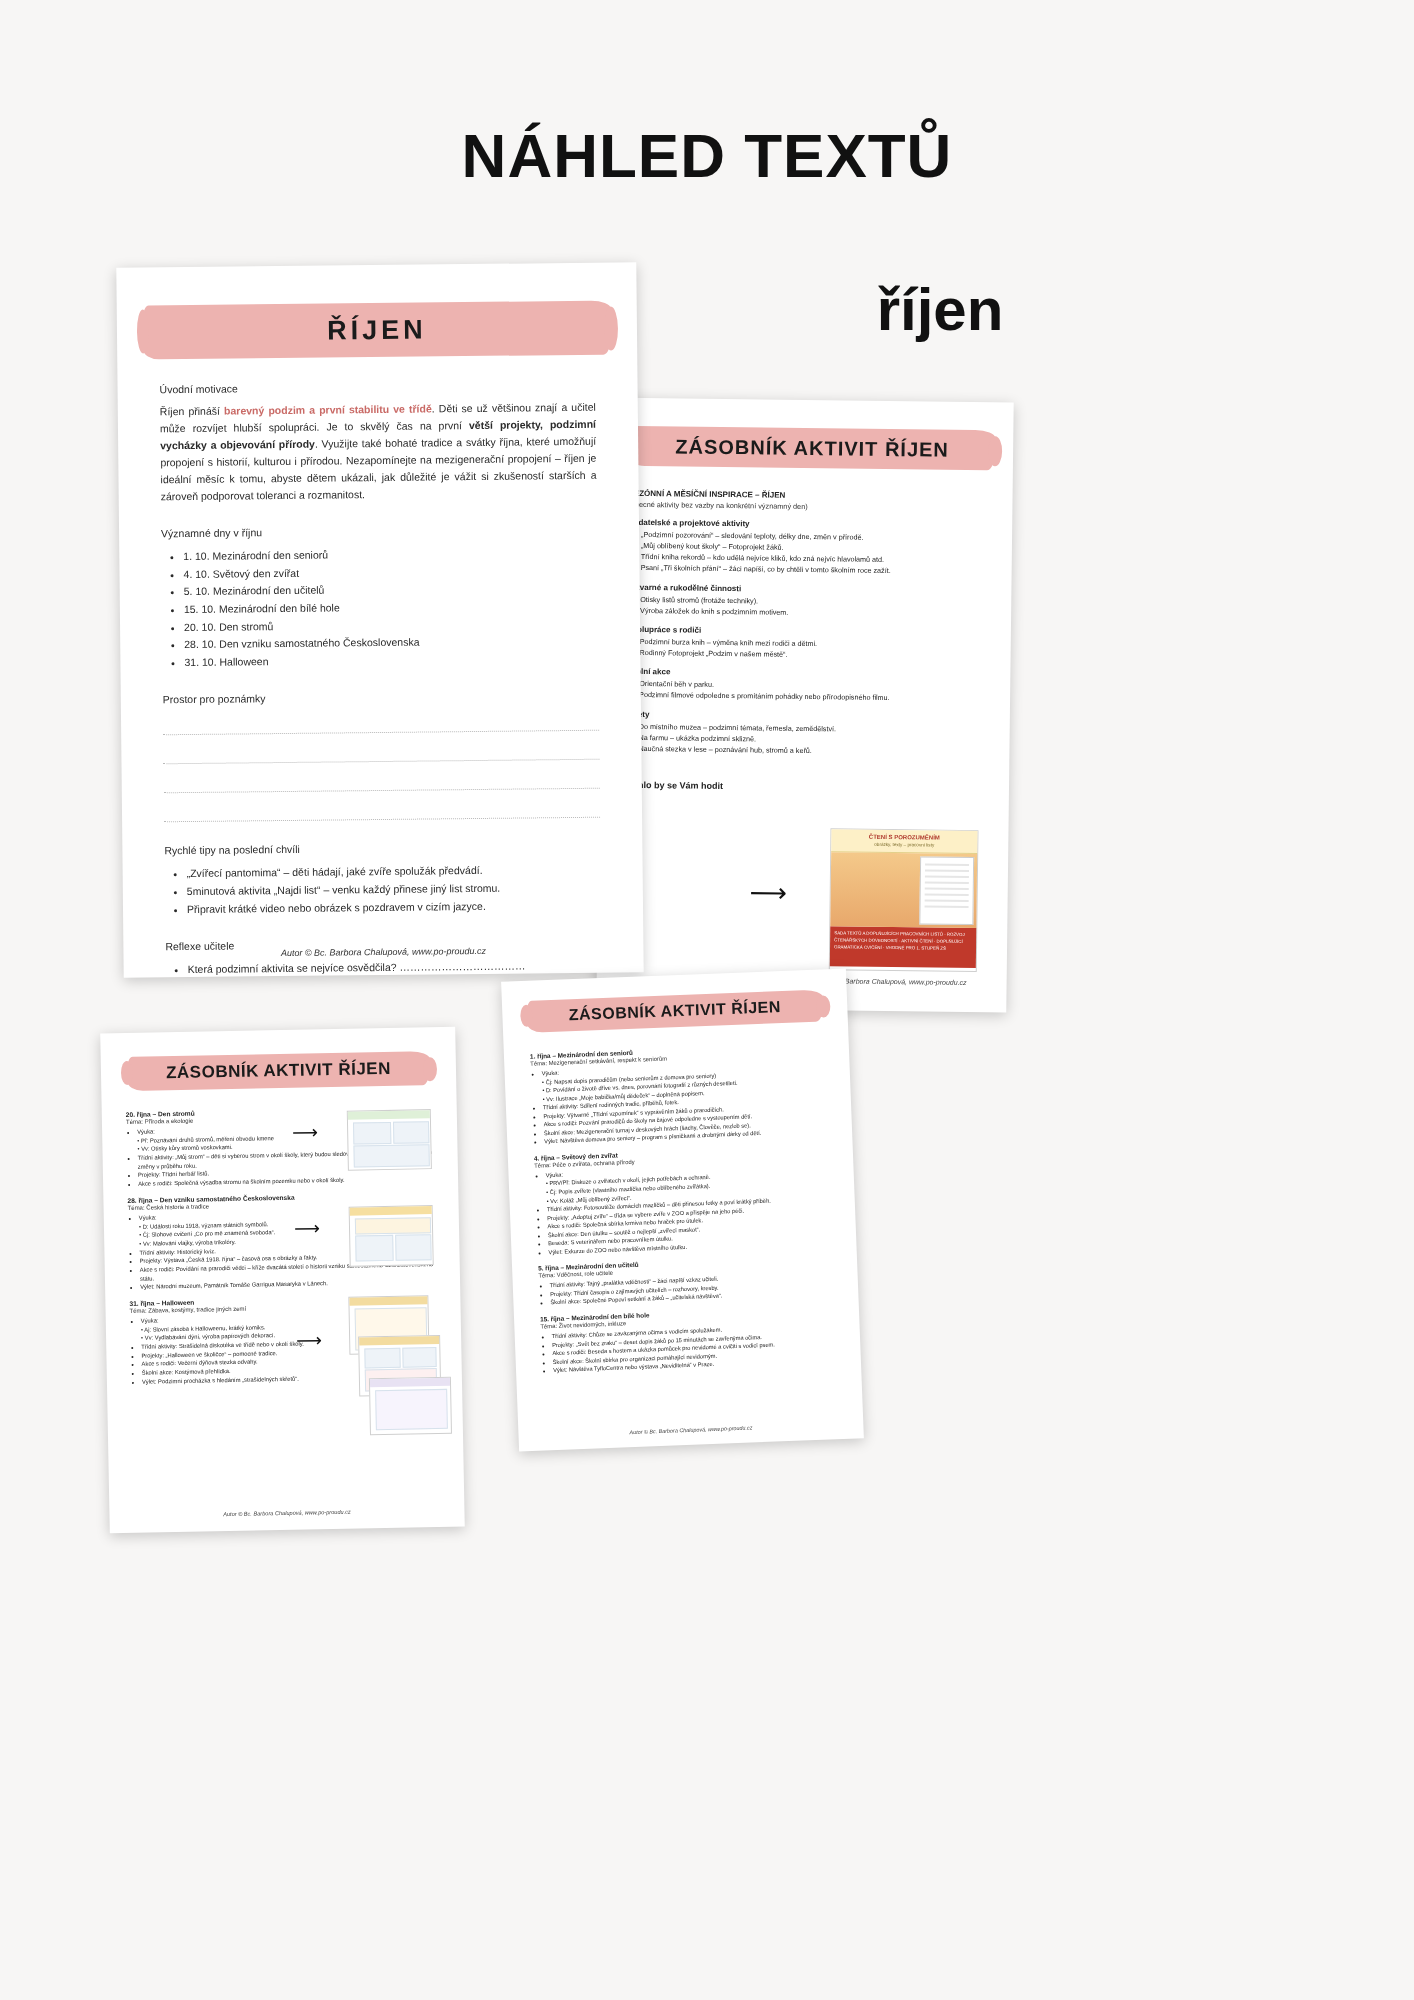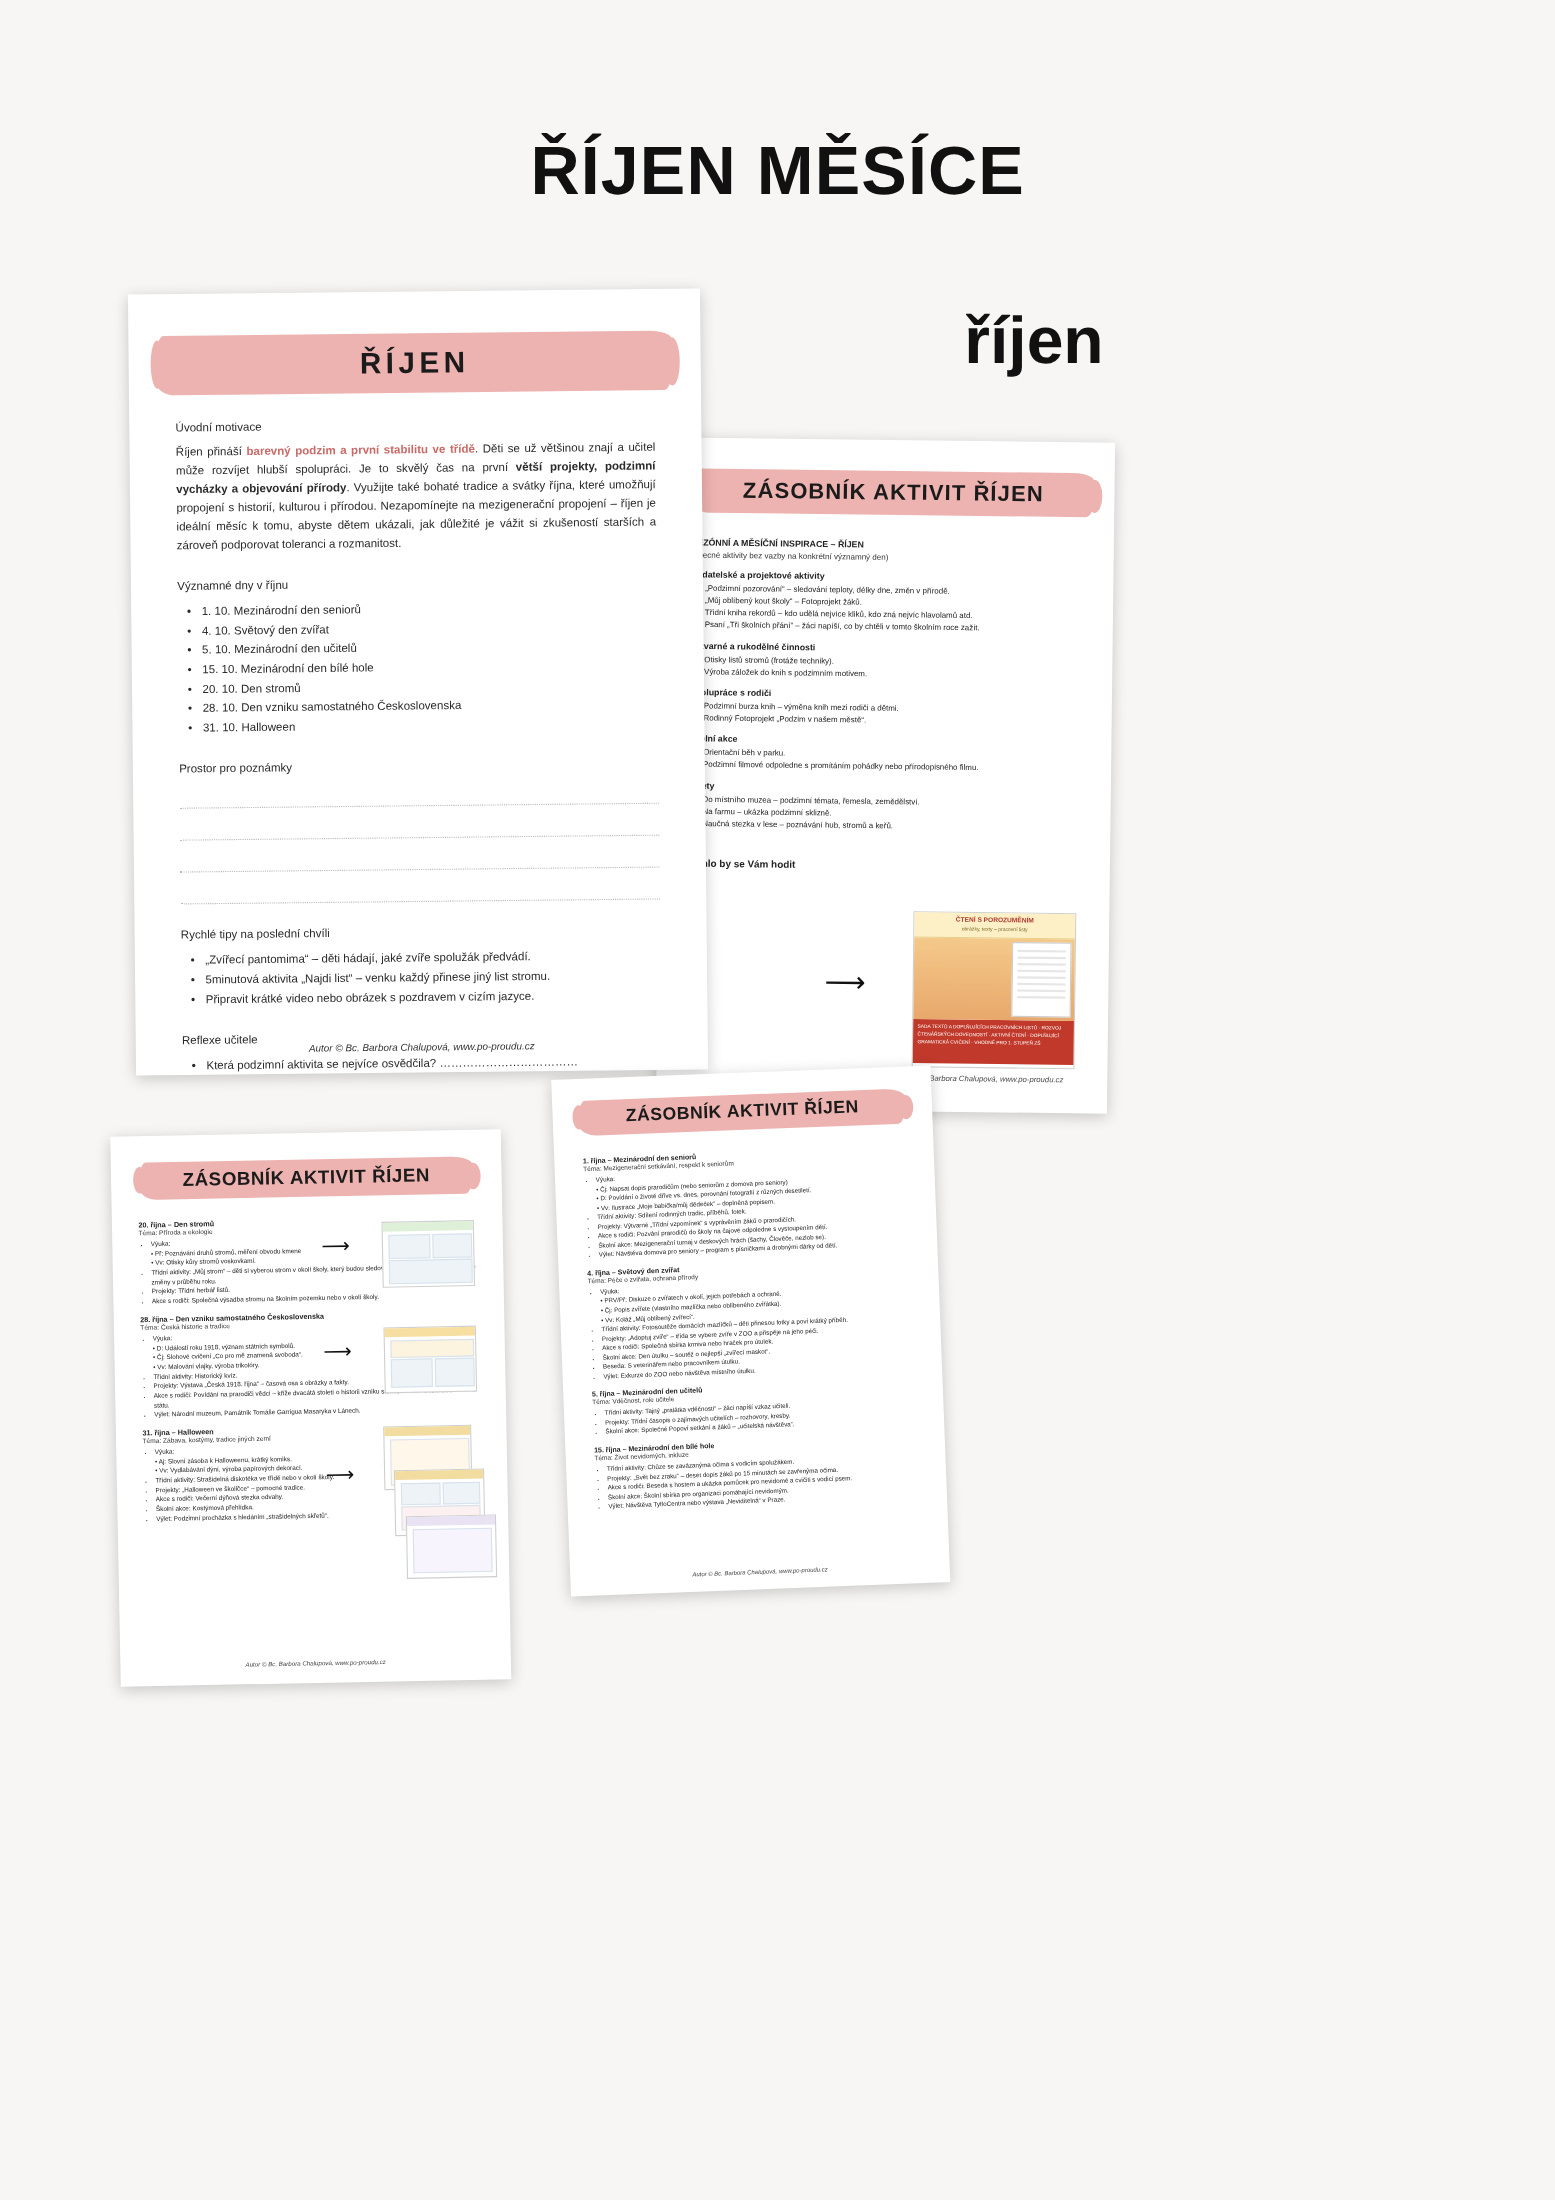--- a/index.html
+++ b/index.html
@@ -127,21 +127,21 @@
   #sheet4 .body{padding:12px 26px 0 26px;color:#222;}
   #sheet4 .sect{font-size:6.4px;font-weight:bold;margin:8px 0 1px;}
   #sheet4 .sub{font-size:5.9px;margin:0 0 3px 0;color:#333;}
   #sheet4 ul{margin:0;padding-left:11px;}
   #sheet4 li{font-size:5.7px;line-height:1.5;}
   #sheet4 .footer{position:absolute;left:0;right:0;bottom:12px;text-align:center;font-size:5.4px;font-style:italic;color:#444;}
 </style>
 </head>
 <body>
 
-<div class="page-title">ŘÍJEN MĚSÍCE</div>
+<div class="page-title">NÁHLED TEXTŮ</div>
 <div class="month-word">říjen</div>
 
 <div class="sheet" id="sheet2">
   <div class="brush">
     <span>ZÁSOBNÍK AKTIVIT ŘÍJEN</span>
   </div>
   <div class="body">
     <div class="sect">SEZÓNNÍ A MĚSÍČNÍ INSPIRACE – ŘÍJEN</div>
     <div class="sub">(obecné aktivity bez vazby na konkrétní významný den)</div>
 

